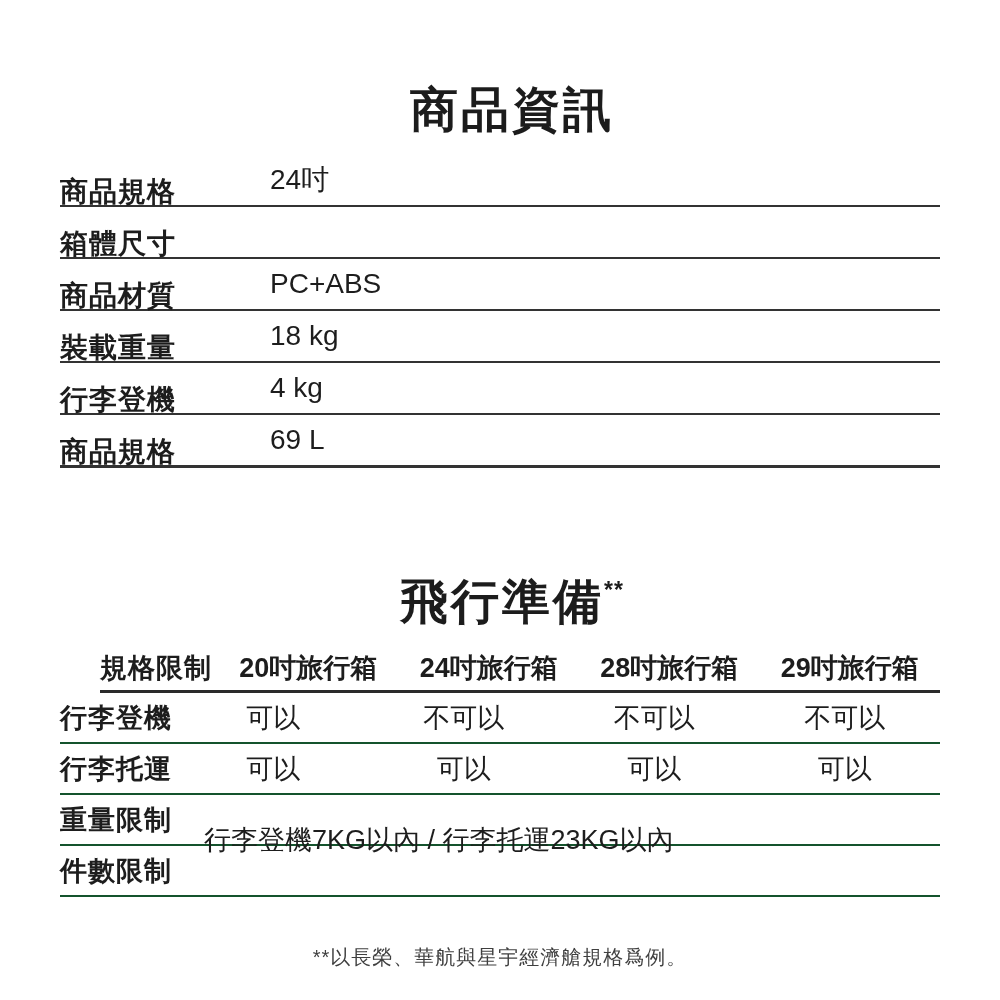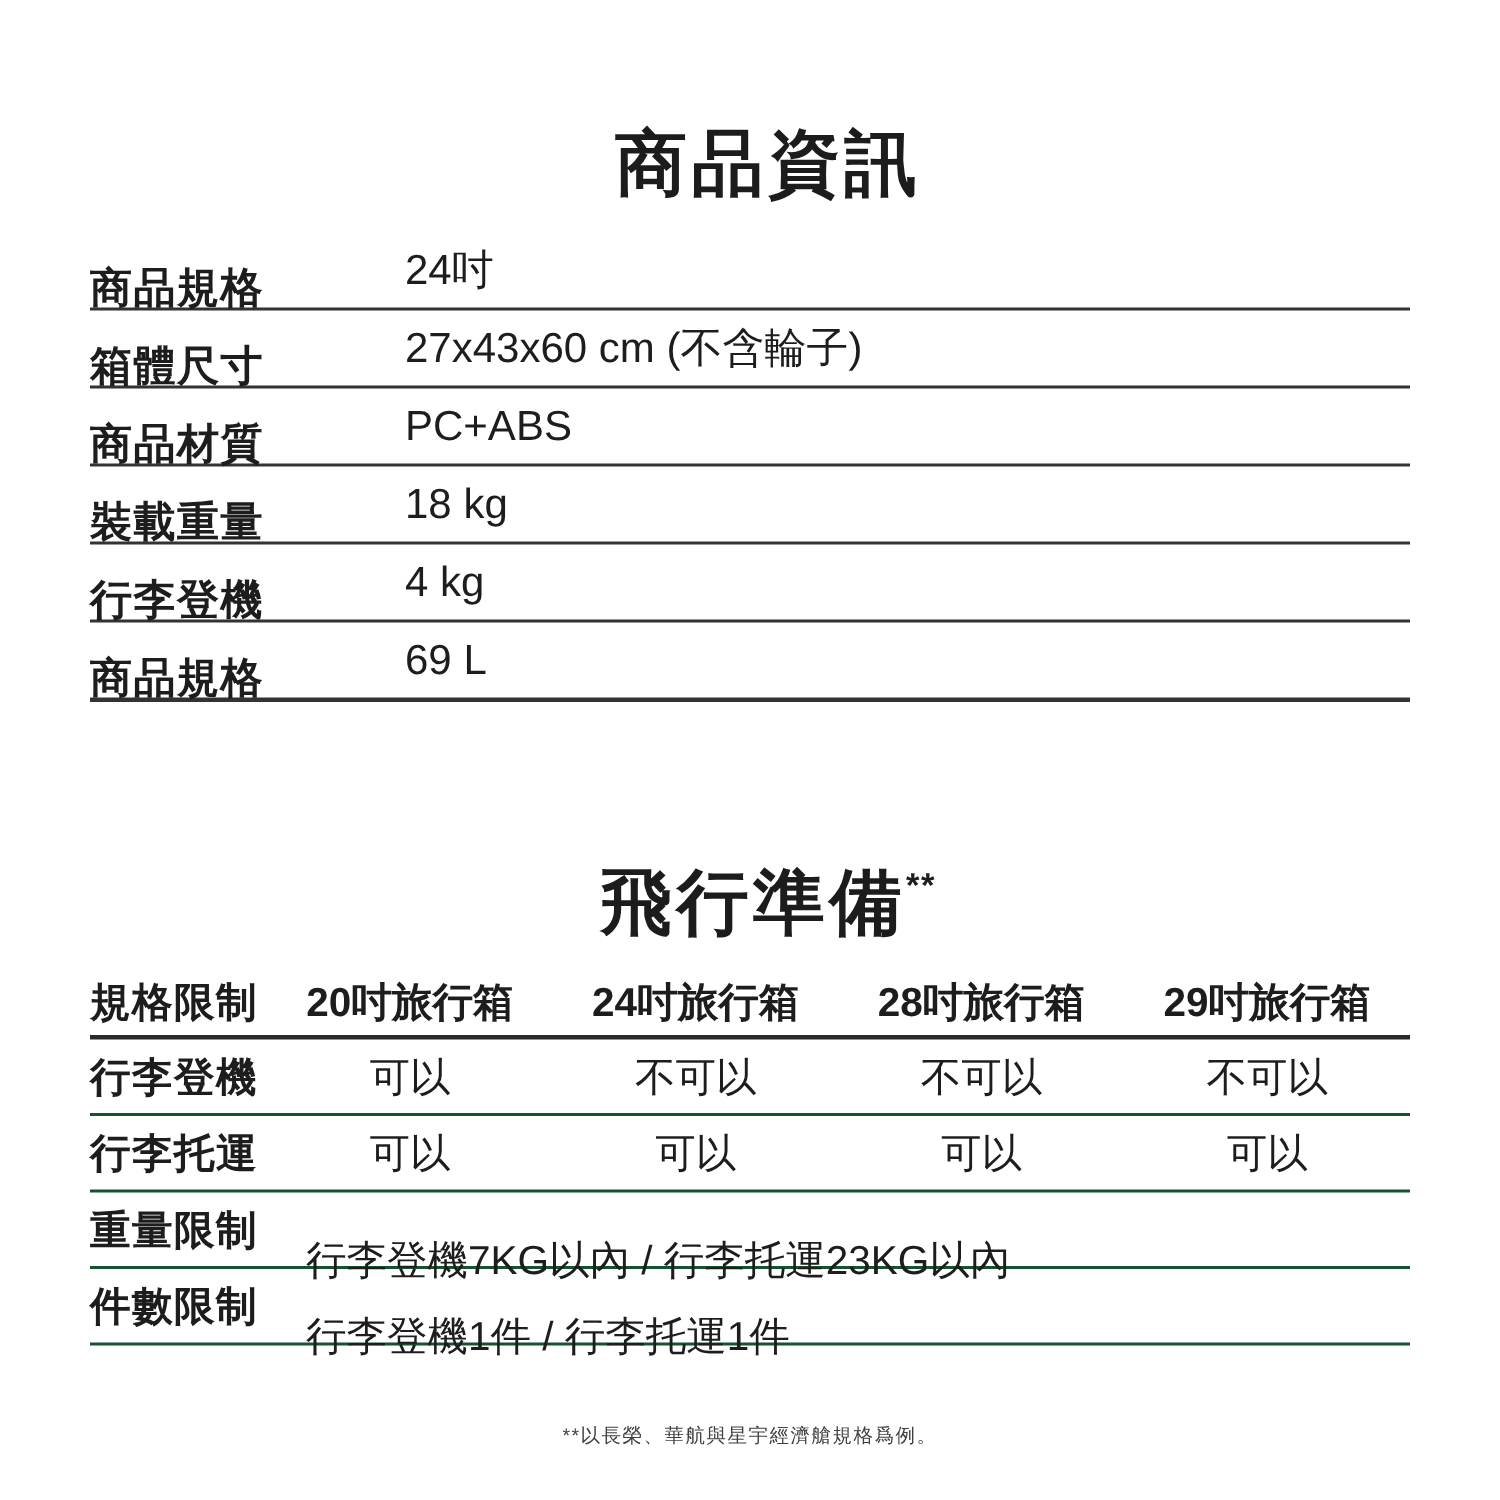--- a/index.html
+++ b/index.html
@@ -65,20 +65,21 @@
     top: 645px;
     width: 880px;
     font-size: 27px;
   }
   .f-header {
     display: flex;
     align-items: center;
     height: 45px;
     border-bottom: 3px solid #2a2a2a;
     font-weight: bold;
+    margin-left: 40px;
   }
   .f-row {
     display: flex;
     align-items: center;
     height: 49px;
     border-bottom: 2px solid #14532d;
   }
   .f-label {
     flex: none;
     width: 118px;
@@ -95,39 +96,38 @@
     white-space: nowrap;
     margin-top: 40px;
   }
   
   .footnote {
     position: absolute;
     top: 944px;
     left: 0;
     width: 1000px;
     text-align: center;
-    font-size: 13px;
+    font-size: 20px;
     line-height: 26px;
     color: #3f3f3f;
     letter-spacing: 1px;
   }
 </style>
 </head>
 <body>
 
 <h1 class="big-title" id="title-product">商品資訊</h1>
 
 <div class="spec-table">
   <div class="spec-row">
     <div class="spec-label">商品規格</div>
     <div class="spec-value">24吋</div>
   </div>
   <div class="spec-row">
     <div class="spec-label">箱體尺寸</div>
-    <div class="spec-value">27x43x60 cm (不含輪子)</div>
   </div>
   <div class="spec-row">
     <div class="spec-label">商品材質</div>
     <div class="spec-value">PC+ABS</div>
   </div>
   <div class="spec-row">
     <div class="spec-label">裝載重量</div>
     <div class="spec-value">18 kg</div>
   </div>
   <div class="spec-row">
@@ -163,17 +163,16 @@
     <div class="f-col">可以</div>
     <div class="f-col">可以</div>
     <div class="f-col">可以</div>
   </div>
   <div class="f-row">
     <div class="f-label">重量限制</div>
     <div class="f-span-value">行李登機7KG以內 / 行李托運23KG以內</div>
   </div>
   <div class="f-row">
     <div class="f-label">件數限制</div>
-    <div class="f-span-value">行李登機1件 / 行李托運1件</div>
   </div>
 </div>
 
 <div class="footnote">**以長榮、華航與星宇經濟艙規格爲例。</div>
 
 </body></html>

